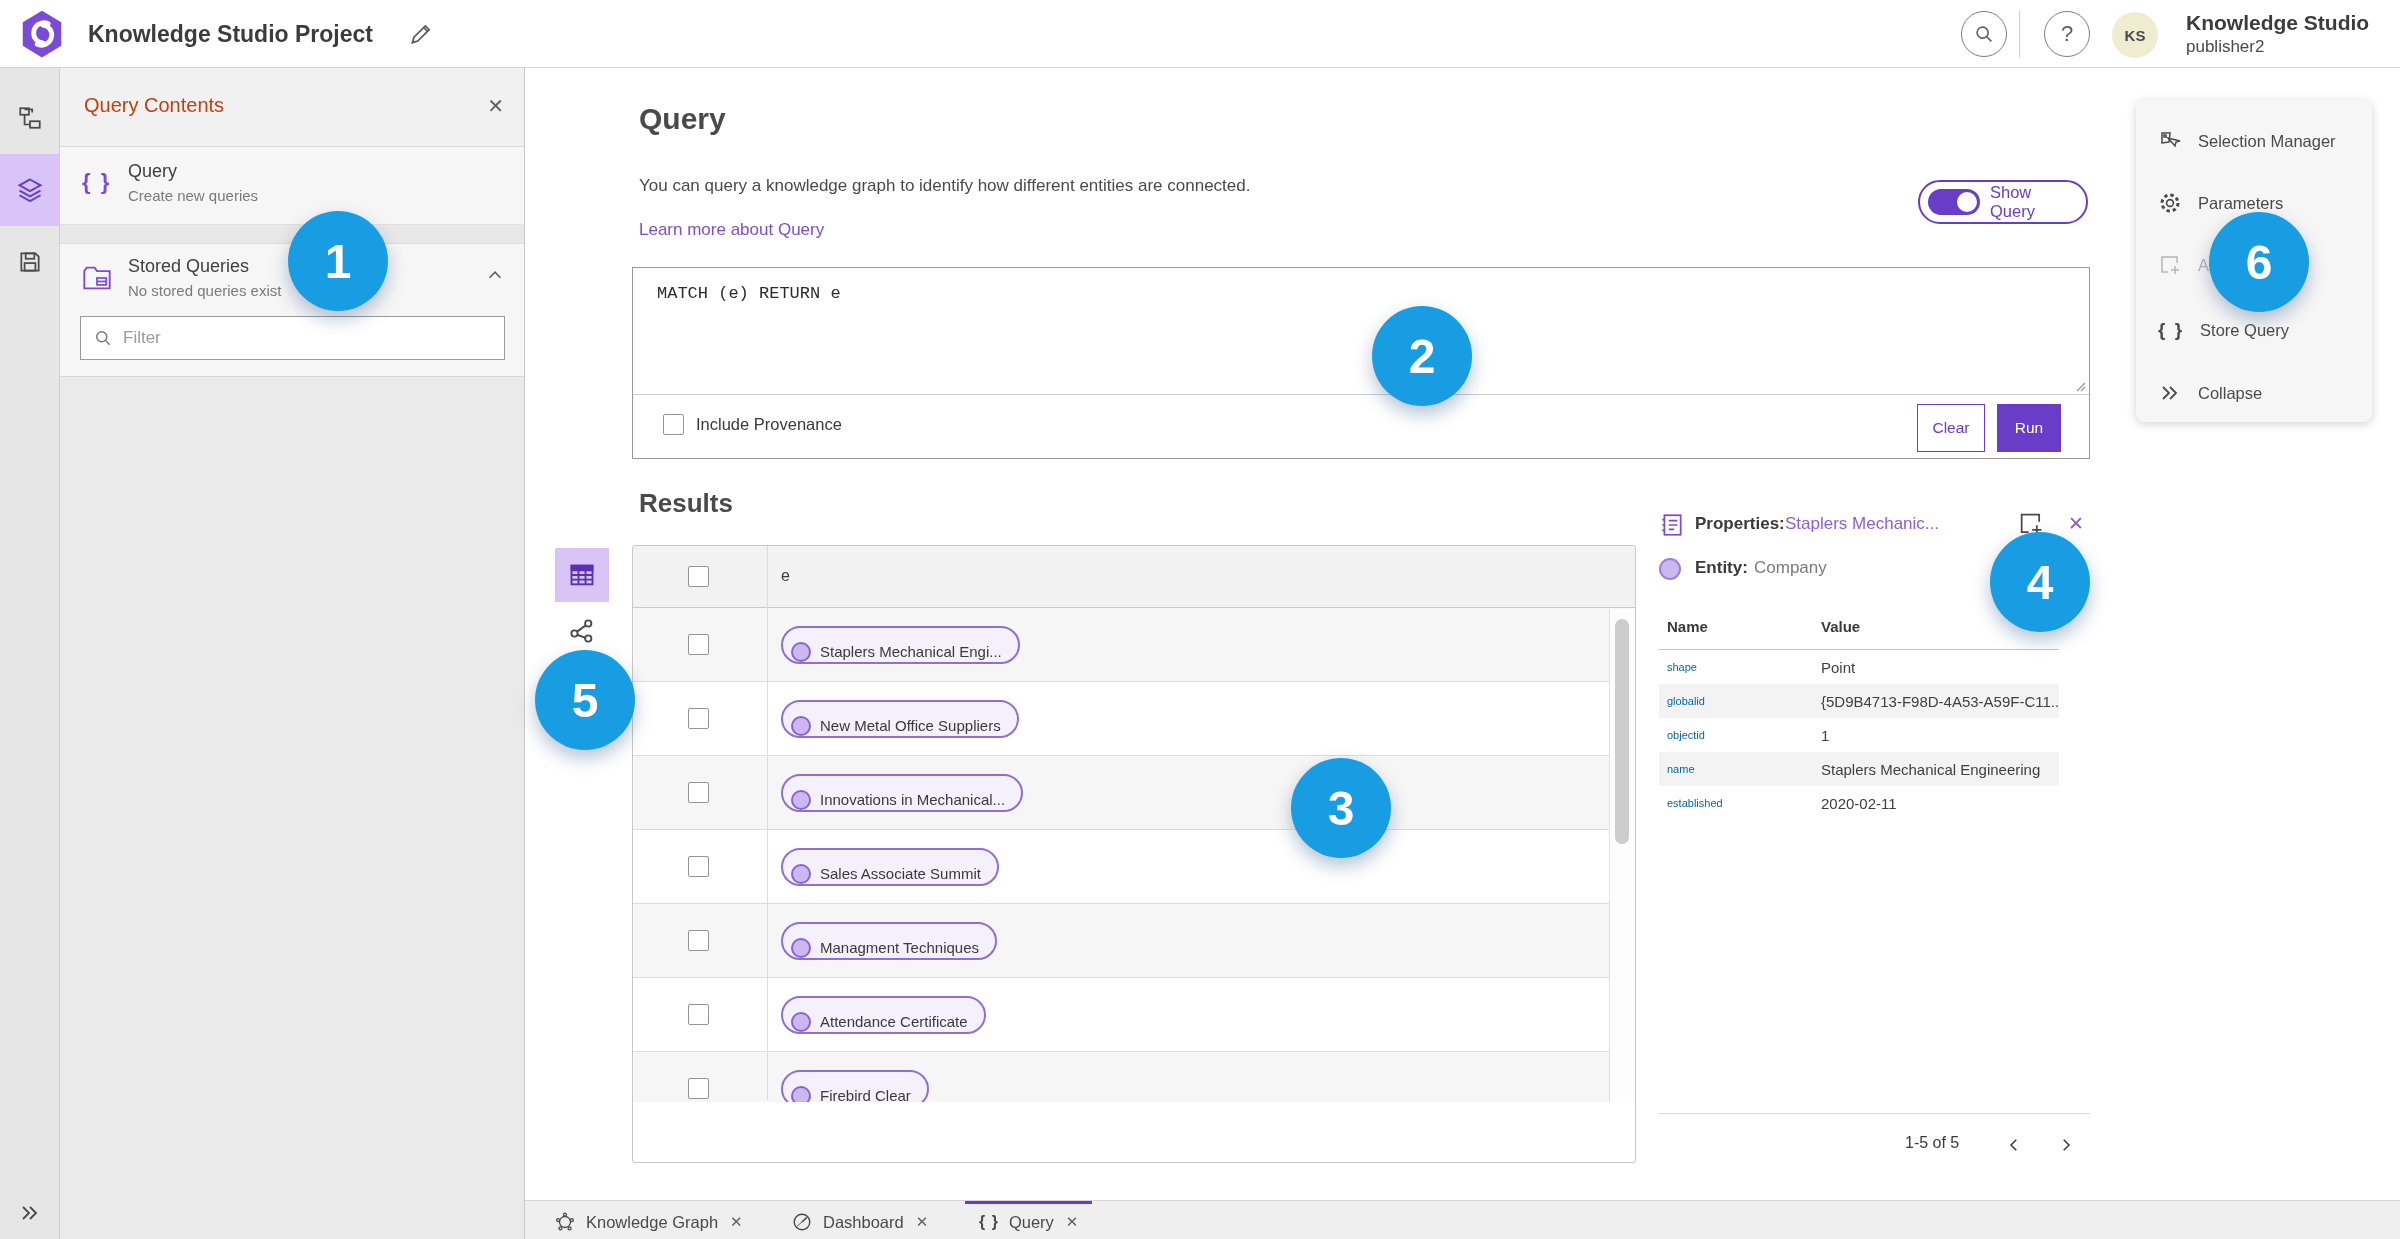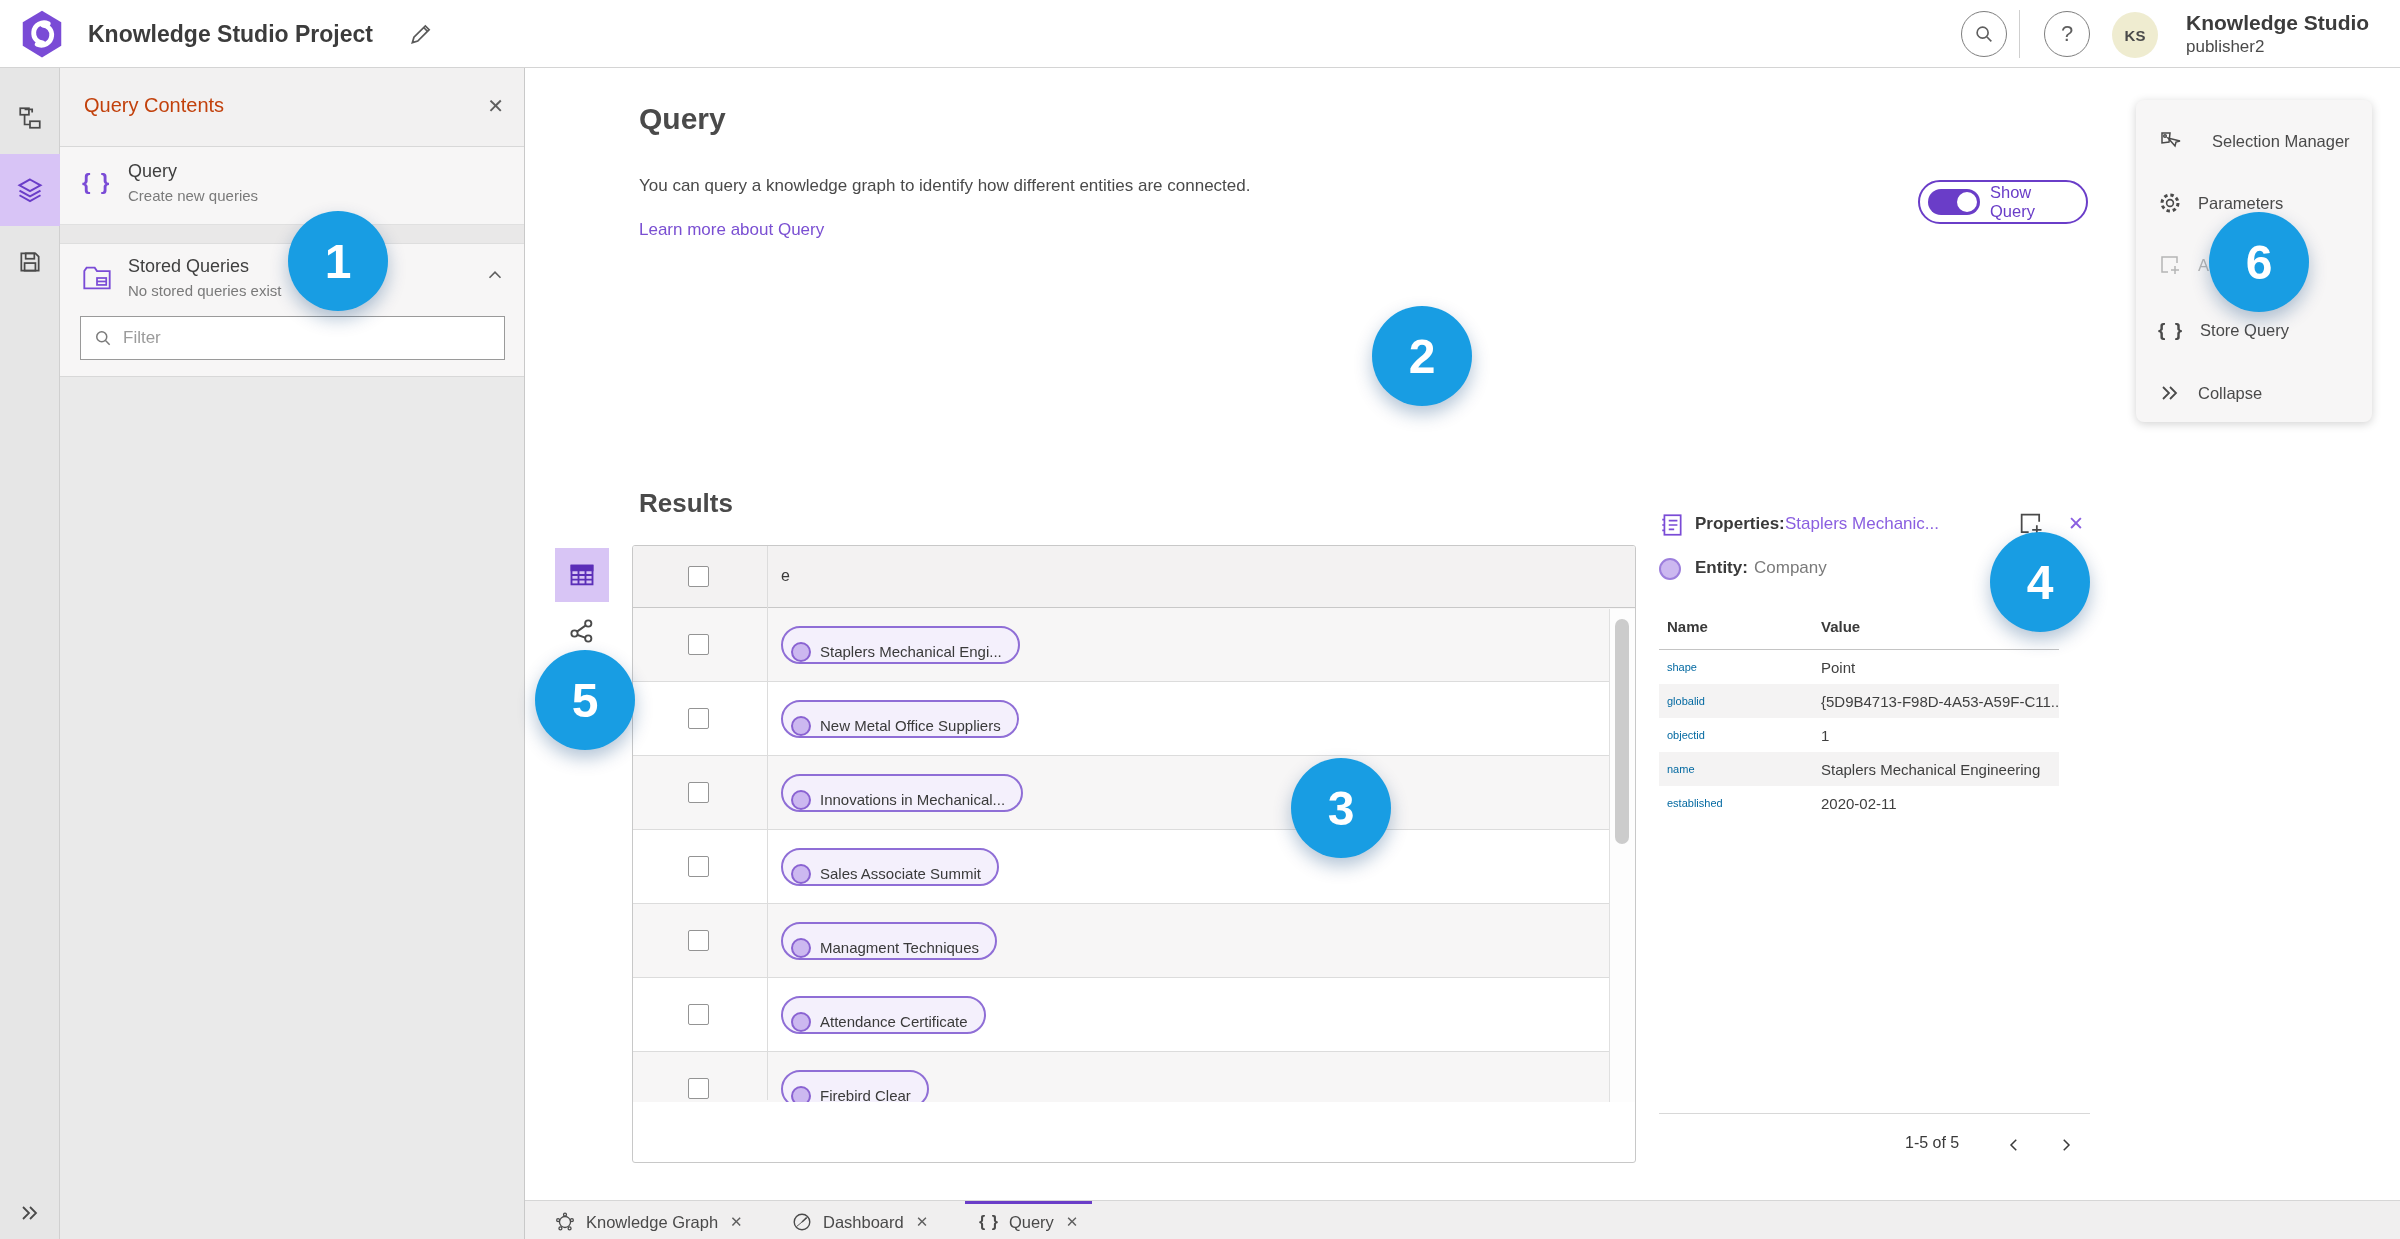--- a/index.html
+++ b/index.html
@@ -233,20 +233,34 @@
     <div class="q-desc">You can query a knowledge graph to identify how different entities are connected.</div>
     <a class="q-learn">Learn more about Query</a>
 
     <div class="q-toggle">
       <span class="q-switch">
           <span class="knob"></span>
         </span>
       <span class="lbl">Show Query</span>
     </div>
 
+    <div class="editor">
+      <div class="code">MATCH (e) RETURN e</div>
+      <svg class="resize" width="14" height="14" viewBox="0 0 14 14" stroke="#9a9a9a" stroke-width="1.2">
+        <path d="M13 5L5 13"></path>
+          <path d="M13 9l-4 4"></path>
+      </svg>
+      <div class="divider"></div>
+      <div class="prov">
+        <span class="checkbox"></span>
+        <span class="lbl">Include Provenance</span>
+      </div>
+      <button class="btn-clear">Clear</button>
+      <button class="btn-run">Run</button>
+    </div>
 
     <h2 class="r-heading">Results</h2>
 
     <div class="view-table-btn">
       <svg width="28" height="28" viewBox="0 0 24 24" fill="none" stroke="#5b2fb8" stroke-width="1.6">
         <rect x="3" y="4" width="18" height="16"></rect>
           <rect x="3" y="4" width="18" height="4" fill="#5b2fb8"></rect>
           <path d="M3 12h18M3 16h18M9 8v12M15 8v12"></path>
       </svg>
     </div>
@@ -377,21 +391,21 @@
         <span class="pag-btn" style="left:392px;">
           <svg width="18" height="18" viewBox="0 0 24 24" fill="none" stroke="#3a3a3a" stroke-width="2">
               <path d="M9 5l7 7-7 7"></path>
             </svg>
         </span>
       </div>
     </section>
   </main>
 
   <div id="actions">
-    <div class="act-item" style="top:18px;gap:14px;">
+    <div class="act-item" style="top:18px;">
       <svg width="24" height="24" viewBox="0 0 24 24" fill="none" stroke="#4a4a4a" stroke-width="1.5">
         <path d="M4 4h8l-1 9-7 1z"></path>
           <circle cx="7" cy="7" r="1.3"></circle>
           <path d="M12 11l7 8 1-4 4-1z" transform="translate(-2 -2)"></path>
       </svg>
       <span class="lbl">Selection Manager</span>
     </div>
     <div class="act-item" style="top:80px;">
       <svg width="24" height="24" viewBox="0 0 24 24" fill="none" stroke="#4a4a4a">
         <circle cx="12" cy="12" r="8" stroke-width="3" stroke-dasharray="3.4 2.9"></circle>

